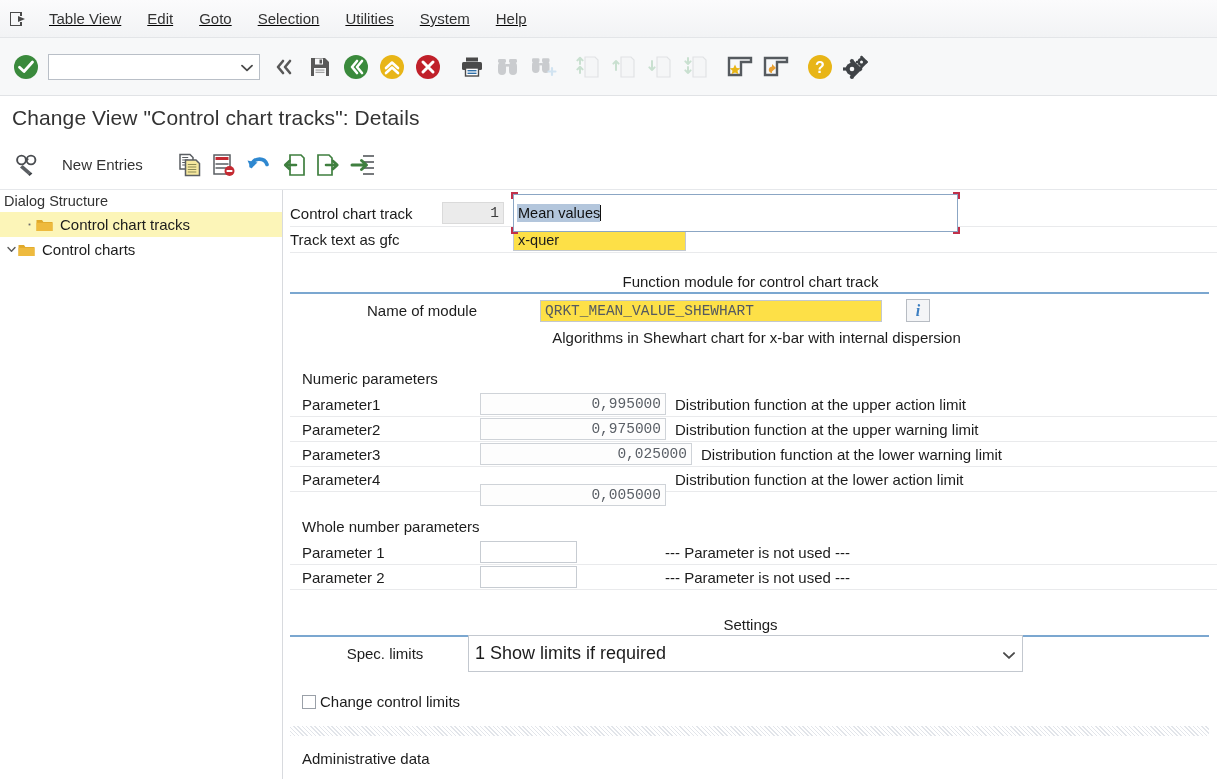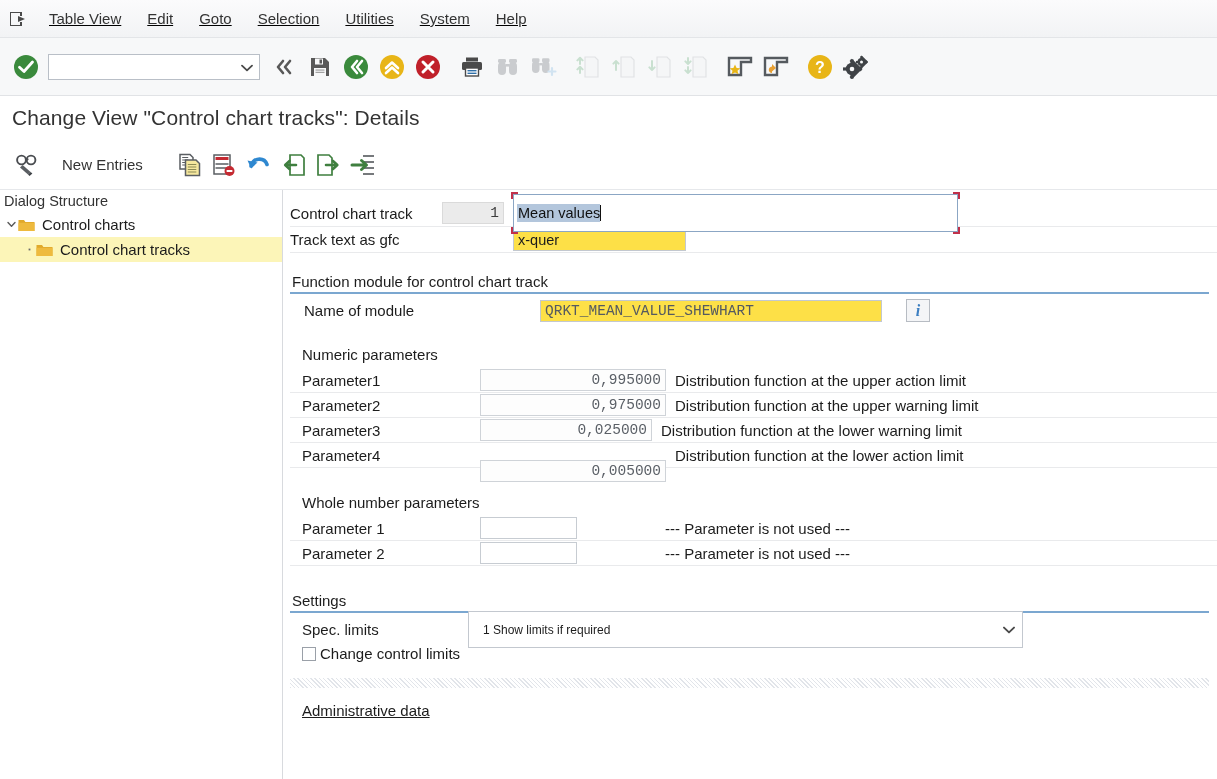--- a/index.html
+++ b/index.html
@@ -208,21 +208,21 @@
   .focusfield .caret {
     width: 1px; height: 16px; background: #111; margin-left: 0px;
   }
   .brk { position: absolute; width: 7px; height: 7px; }
   .brk.tl { left: -2px; top: -2px; border-left: 2px solid #c0304a; border-top: 2px solid #c0304a; }
   .brk.tr { right: -2px; top: -2px; border-right: 2px solid #c0304a; border-top: 2px solid #c0304a; }
   .brk.bl { left: -2px; bottom: -2px; border-left: 2px solid #c0304a; border-bottom: 2px solid #c0304a; }
   .brk.br { right: -2px; bottom: -2px; border-right: 2px solid #c0304a; border-bottom: 2px solid #c0304a; }
 
   
-  .grp { margin-top: 8px; }
+  .grp { margin-top: 8px; text-align: center; }
   .grp-title {
     font-size: 15px; color: #1c1c1c;
     padding: 0 0 2px 2px;
   }
   .grp-line {
     height: 2px; background: #7ba7d0; width: 100%;
   }
   .sect-hdr {
     font-size: 15px; color: #1c1c1c; padding-left: 2px;
   }
@@ -243,22 +243,22 @@
   .ibtn .ii {
     font-family: "Liberation Serif", serif;
     font-style: italic; font-size: 16px; color: #3d7fc1; font-weight: 600;
     line-height: 1;
   }
 
   
   .selwrap {
     position: relative; height: 37px;
     border: 1px solid #c3c8cf; background: #ffffff;
-    display: flex; align-items: center; padding: 0 22px 0 14px;
-    font-size: 12px; color: #1c1c1c;
+    display: flex; align-items: center; padding: 0 22px 0 6px;
+    font-size: 18px; color: #1c1c1c;
   }
   .selwrap .chev {
     position: absolute; right: 7px; top: 50%; transform: translateY(-50%);
   }
   .cbx {
     width: 14px; height: 14px;
     border: 1px solid #9aa0a8; background: #ffffff;
     flex: 0 0 auto;
   }
   .cbx-lbl { font-size: 15px; color: #1c1c1c; padding-left: 4px; }
@@ -537,48 +537,48 @@
         <path d="M13 3 h11 M13 9 h11 M13 15 h11 M13 21 h11" stroke="#4a4d51" stroke-width="1.5"></path>
         <path d="M2 12 H15 M11.5 7.5 L16.5 12 L11.5 16.5" stroke="#3f7f3f" stroke-width="3" fill="none" stroke-linecap="round" stroke-linejoin="round"></path>
       </svg>
     </div>
 
   </div>
 
   <div class="tree">
     <div class="tree-hdr">Dialog Structure</div>
 
+    <div class="tnode lvl2 sel">
+      <span class="twist">
+        <svg width="5" height="5" viewBox="0 0 5 5">
+            <rect x="1.6" y="1.6" width="1.8" height="1.8" fill="#6a6a6a"></rect>
+          </svg>
+      </span>
+      <span class="tfolder">
+        <svg width="17" height="14" viewBox="0 0 17 14">
+          <path d="M0.5 2 H6 L7.4 4 H16.5 V13 H0.5 Z" fill="#e0a92b"></path>
+          <path d="M0.5 4.8 H16.5 V13 H0.5 Z" fill="#eeba3e"></path>
+        </svg>
+      </span>
+      <span class="tlabel">Control chart tracks</span>
+    </div>
+
     <div class="tnode">
       <span class="twist">
         <svg width="9" height="7" viewBox="0 0 9 7">
             <path d="M1 1.5 L4.5 5.2 L8 1.5" stroke="#5a5a5a" stroke-width="1.4" fill="none" stroke-linecap="round" stroke-linejoin="round"></path>
           </svg>
       </span>
       <span class="tfolder">
         <svg width="17" height="14" viewBox="0 0 17 14">
           <path d="M0.5 2 H6 L7.4 4 H16.5 V13 H0.5 Z" fill="#e0a92b"></path>
           <path d="M0.5 4.8 H16.5 V13 H0.5 Z" fill="#eeba3e"></path>
         </svg>
       </span>
       <span class="tlabel">Control charts</span>
-    </div>
-
-    <div class="tnode lvl2 sel">
-      <span class="twist">
-        <svg width="5" height="5" viewBox="0 0 5 5">
-            <rect x="1.6" y="1.6" width="1.8" height="1.8" fill="#6a6a6a"></rect>
-          </svg>
-      </span>
-      <span class="tfolder">
-        <svg width="17" height="14" viewBox="0 0 17 14">
-          <path d="M0.5 2 H6 L7.4 4 H16.5 V13 H0.5 Z" fill="#e0a92b"></path>
-          <path d="M0.5 4.8 H16.5 V13 H0.5 Z" fill="#eeba3e"></path>
-        </svg>
-      </span>
-      <span class="tlabel">Control chart tracks</span>
     </div>
   </div>
 
   <div class="splitter"></div>
 
   <div class="content">
 
     <div style="padding-top:10px;">
 
       <div class="row" style="height:27px;">
@@ -610,38 +610,39 @@
 
       <div style="display:flex; align-items:center; height:28px; padding-top:5px;">
         <div class="flbl" style="width:250px; padding-left:14px;">Name of module</div>
         <div class="fld mono" style="width:342px;">QRKT_MEAN_VALUE_SHEWHART</div>
         <div style="width:24px;"></div>
         <div class="ibtn">
             <span class="ii">i</span>
           </div>
       </div>
 
+      <div class="desc" style="padding-left:14px; padding-top:7px;">Algorithms in Shewhart chart for x-bar with internal dispersion</div>
     </div>
 
     <div style="margin-top:24px;">
       <div class="sect-hdr" style="padding-left:12px; padding-bottom:5px;">Numeric parameters</div>
 
       <div class="row">
         <div class="flbl" style="width:190px; padding-left:12px;">Parameter1</div>
         <div class="fld num" style="width:186px;">0,995000</div>
         <div class="desc" style="padding-left:9px;">Distribution function at the upper action limit</div>
       </div>
       <div class="row">
         <div class="flbl" style="width:190px; padding-left:12px;">Parameter2</div>
         <div class="fld num" style="width:186px;">0,975000</div>
         <div class="desc" style="padding-left:9px;">Distribution function at the upper warning limit</div>
       </div>
       <div class="row">
         <div class="flbl" style="width:190px; padding-left:12px;">Parameter3</div>
-        <div class="fld num" style="width:172px;">0,025000</div>
+        <div class="fld num" style="width:212px;">0,025000</div>
         <div class="desc" style="padding-left:9px;">Distribution function at the lower warning limit</div>
       </div>
       <div class="row">
         <div class="flbl" style="width:190px; padding-left:12px;">Parameter4</div>
         <div class="fld num" style="width:186px;margin-top:32px;">0,005000</div>
         <div class="desc" style="padding-left:9px;">Distribution function at the lower action limit</div>
       </div>
     </div>
 
     <div style="margin-top:26px;">
@@ -668,26 +669,26 @@
         <div class="selwrap" style="width:555px;">
           <span>1 Show limits if required</span>
           <span class="chev">
             <svg width="12" height="8" viewBox="0 0 12 8">
                 <path d="M1 1.6 L6 6.4 L11 1.6" stroke="#4a4a4a" stroke-width="1.9" fill="none" stroke-linecap="round" stroke-linejoin="round"></path>
               </svg>
           </span>
         </div>
       </div>
 
-      <div style="display:flex; align-items:center; height:25px; padding-left:12px;">
+      <div style="display:flex; align-items:center; height:25px; padding-left:12px;margin-top:24px;">
         <span class="cbx"></span>
         <span class="cbx-lbl">Change control limits</span>
       </div>
 
       <div class="hatch" style="margin-top:12px;"></div>
     </div>
 
     <div style="margin-top:14px;">
-      <div class="sect-hdr" style="padding-left:12px;text-decoration:underline;">Administrative data</div>
+      <div class="sect-hdr" style="padding-left:12px;">Administrative data</div>
     </div>
 
   </div>
 </div>
 
 </body></html>

